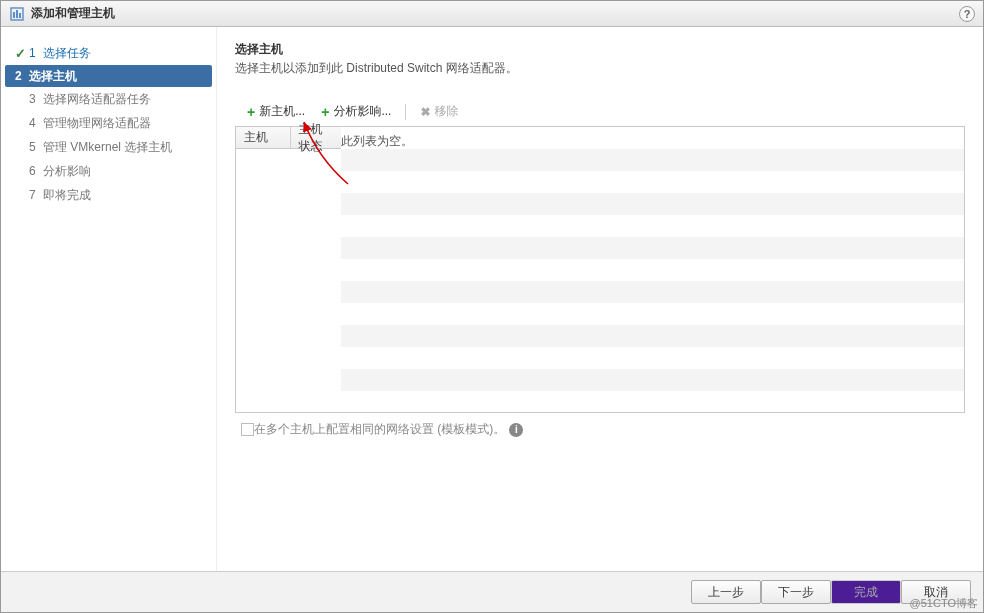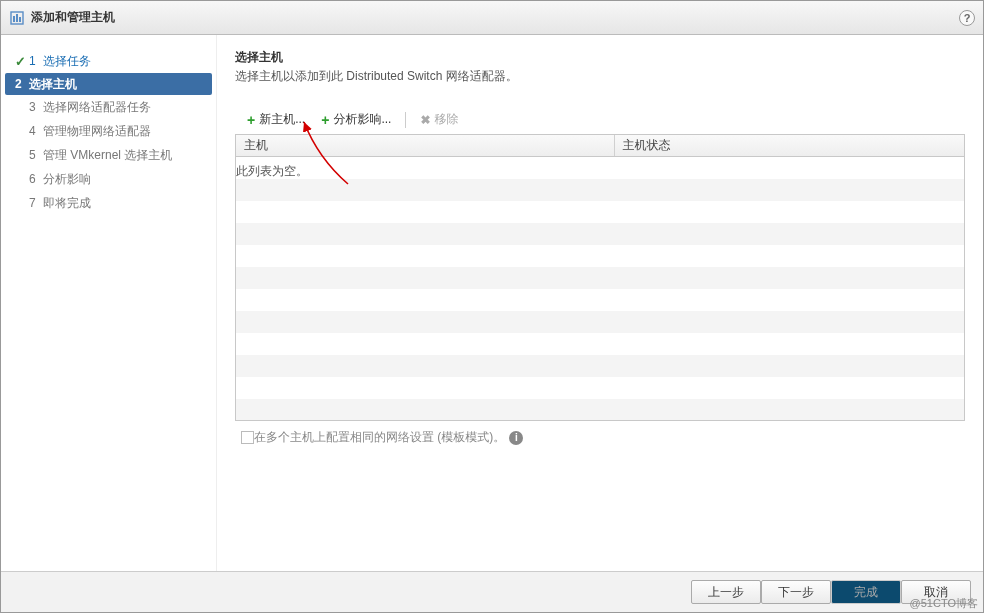--- a/index.html
+++ b/index.html
@@ -15,21 +15,21 @@
   }
   .dialog {
     width: 984px;
     height: 613px;
     border: 1px solid #999;
     display: flex;
     flex-direction: column;
     background: #fff;
   }
   .titlebar {
-    height: 34px;
+    height: 26px;
     background: linear-gradient(#f7f7f7, #e6e6e6);
     border-bottom: 1px solid #bbb;
     display: flex;
     align-items: center;
     padding: 0 8px;
     font-weight: bold;
     color: #333;
   }
   .titlebar .ticon {
     width: 16px; height: 16px;
@@ -117,21 +117,21 @@
   .sep {
     width: 1px; height: 16px; background: #ccc;
     margin: 0 4px;
   }
   .tbtn.disabled { color: #aaa; cursor: default; }
   .xicon { color: #aaa; font-weight: bold; }
   .table-wrap {
     border: 1px solid #c8c8c8;
     flex: 0 0 auto;
     display: flex;
-    flex-direction: column;
+    flex-direction: row;
     height: 287px;
   }
   .thead {
     display: flex;
     background: linear-gradient(#f9f9f9,#eeeeee);
     border-bottom: 1px solid #c8c8c8;
     height: 22px;
     align-items: center;
     color: #444;
   }
@@ -208,21 +208,21 @@
     background: linear-gradient(#fdfdfd,#ebebeb);
     color: #333;
     display: inline-flex;
     align-items: center; justify-content: center;
     padding: 0 12px;
     cursor: pointer;
   }
   .fbtn.disabled {
     color: #aaa;
     border-color: #ccc;
-    background: #0c4a6e;
+    background: #4c1d95;
     cursor: default;
   }
   .arrow-annot {
     position: absolute;
     left: 298px;
     top: 118px;
     pointer-events: none;
     z-index: 50;
   }
   .watermark {

